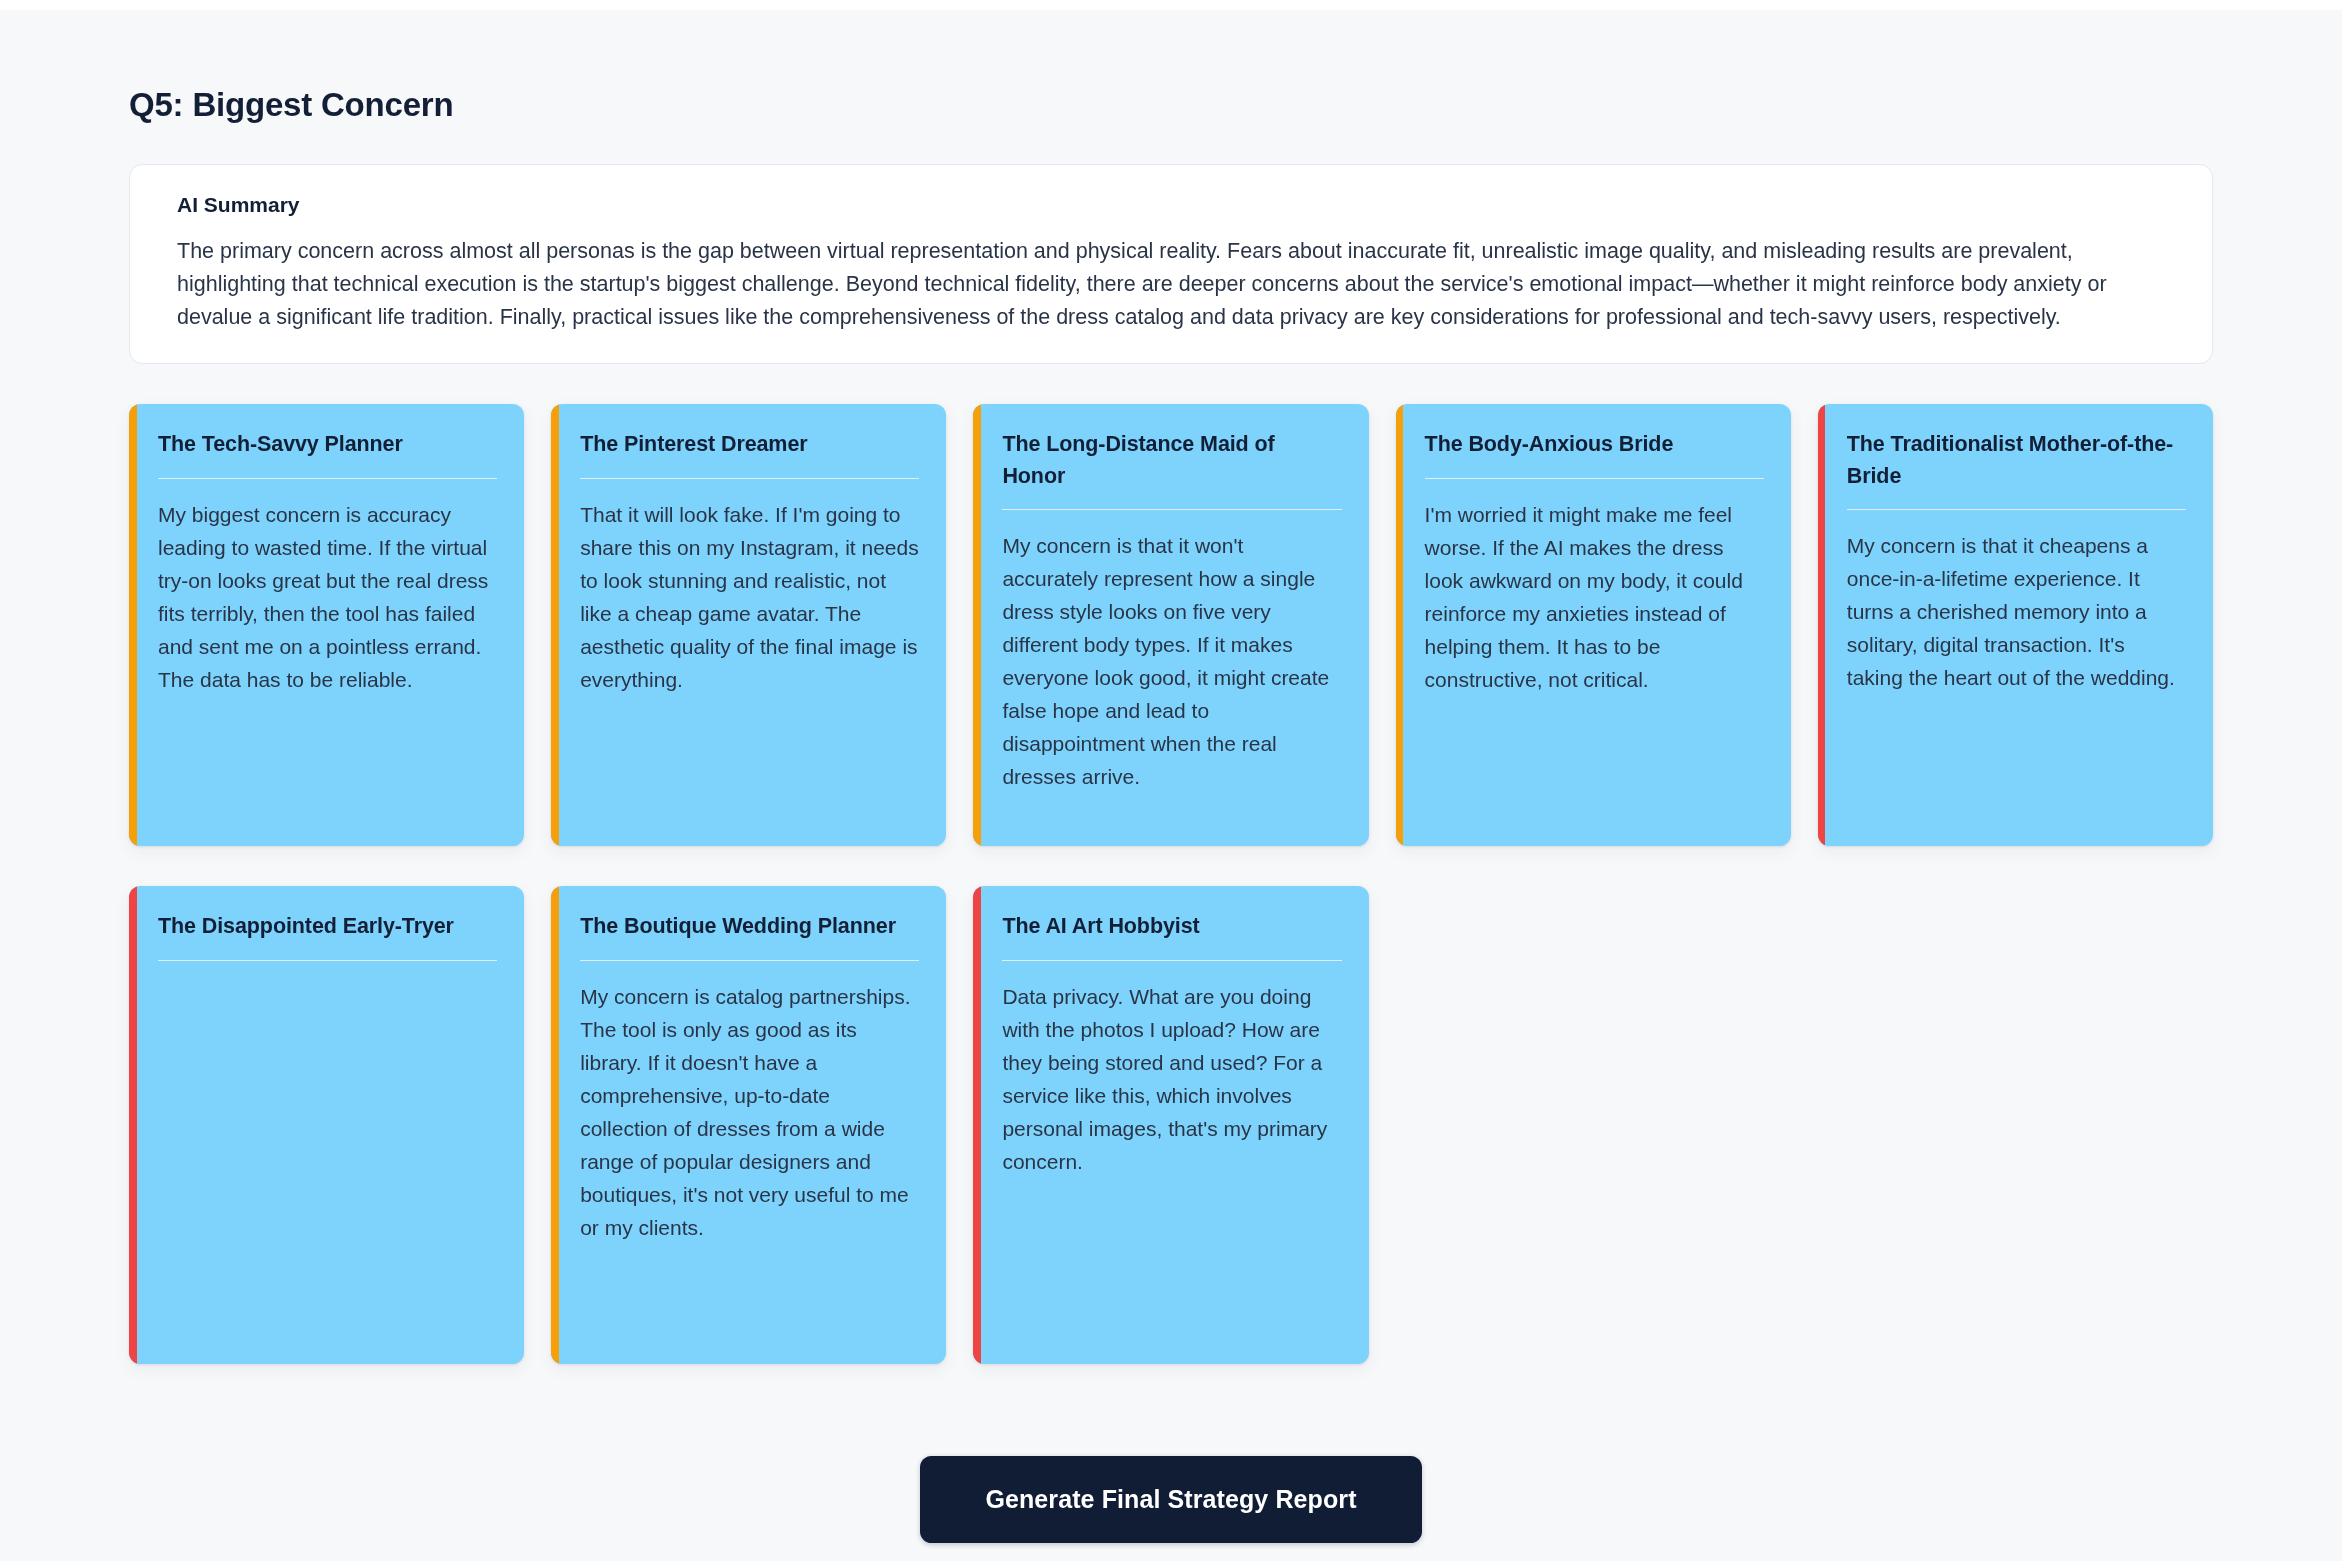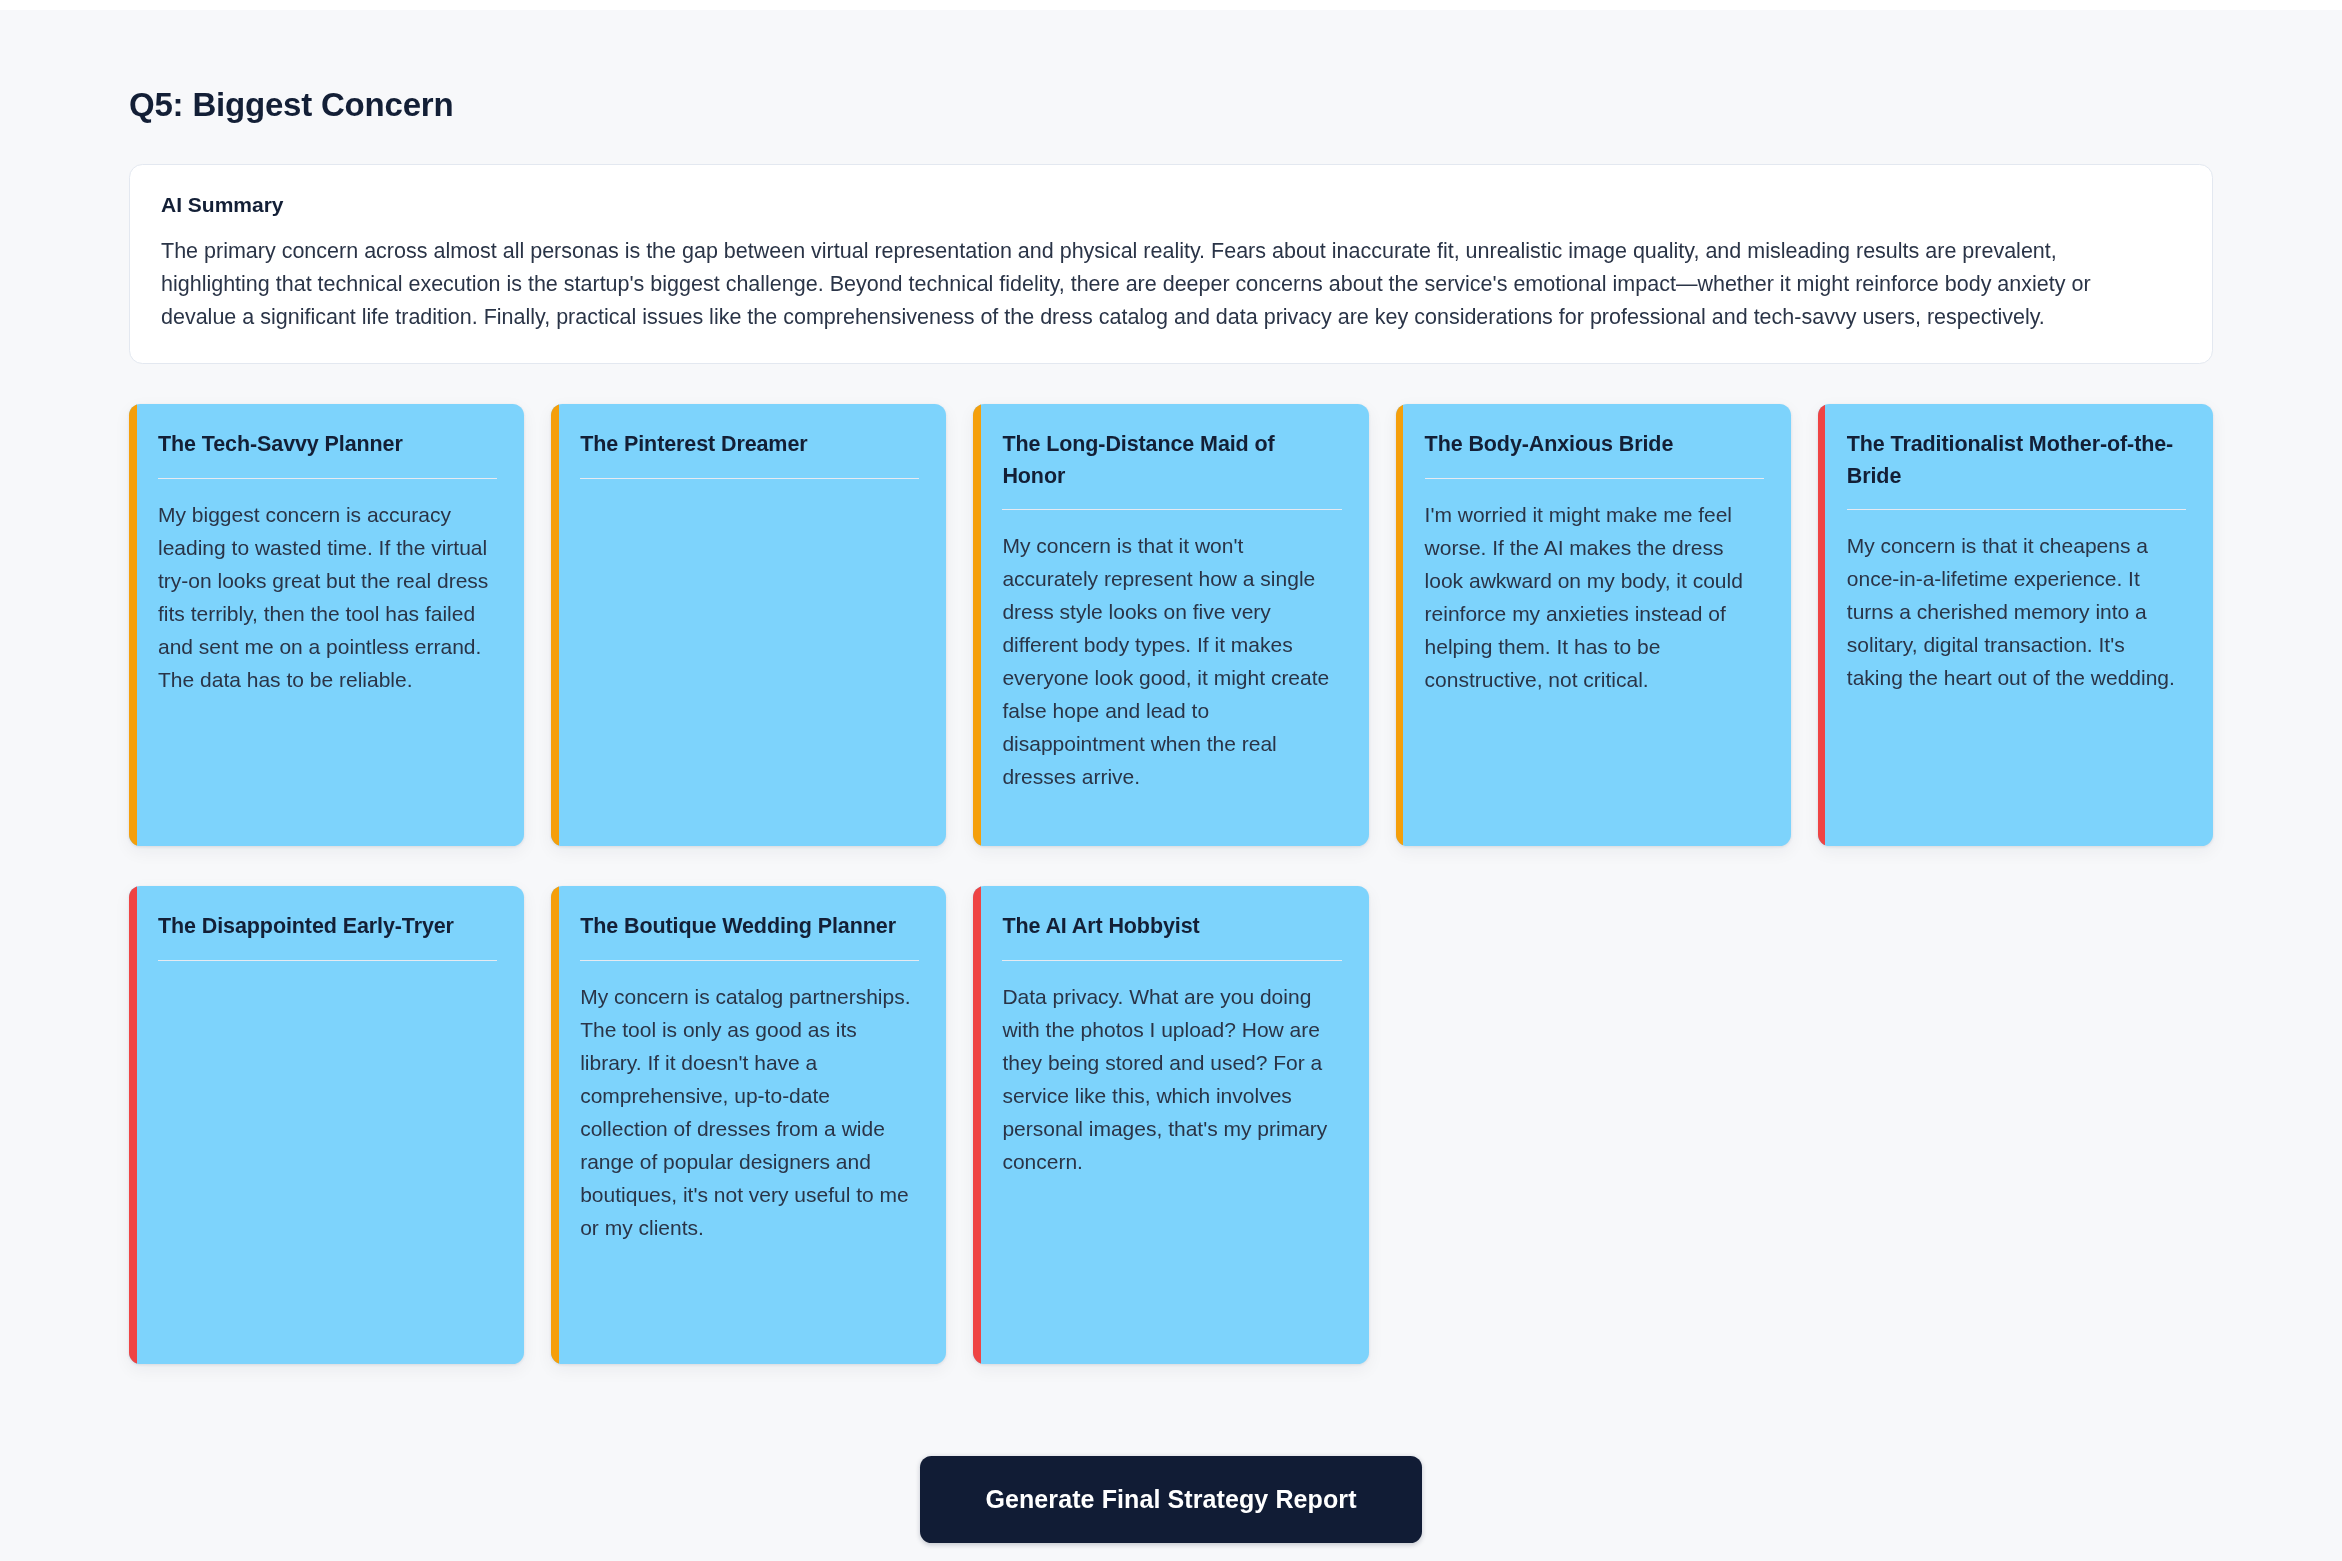--- a/index.html
+++ b/index.html
@@ -42,21 +42,21 @@
     color: #131f36;
     line-height: 1.2;
   }
 
   
   .summary-card {
     margin-top: 40px;
     background: #ffffff;
     border: 1.4px solid #e3e8f0;
     border-radius: 13.4px;
-    padding: 26px 31px 29px 31px;
+    padding: 26px 31px 29px 47px;
     box-sizing: border-box;
   }
   .summary-title {
     font-size: 21px;
     font-weight: 700;
     color: #131f36;
     line-height: 1.3;
     margin: 0 0 17px 0;
   }
   .summary-text {
@@ -155,20 +155,21 @@
         <span class="accent" style="background:#f59f0b"></span>
         <h2 class="persona-name">The Tech-Savvy Planner</h2>
         <div class="divider"></div>
         <p class="persona-answer">My biggest concern is accuracy leading to wasted time. If the virtual try-on looks great but the real dress fits terribly, then the tool has failed and sent me on a pointless errand. The data has to be reliable.</p>
       </article>
 
       <article class="persona-card">
         <span class="accent" style="background:#f59f0b"></span>
         <h2 class="persona-name">The Pinterest Dreamer</h2>
         <div class="divider"></div>
+        <p class="persona-answer">That it will look fake. If I'm going to share this on my Instagram, it needs to look stunning and realistic, not like a cheap game avatar. The aesthetic quality of the final image is everything.</p>
       </article>
 
       <article class="persona-card">
         <span class="accent" style="background:#f59f0b"></span>
         <h2 class="persona-name">The Long-Distance Maid of Honor</h2>
         <div class="divider"></div>
         <p class="persona-answer">My concern is that it won't accurately represent how a single dress style looks on five very different body types. If it makes everyone look good, it might create false hope and lead to disappointment when the real dresses arrive.</p>
       </article>
 
       <article class="persona-card">

